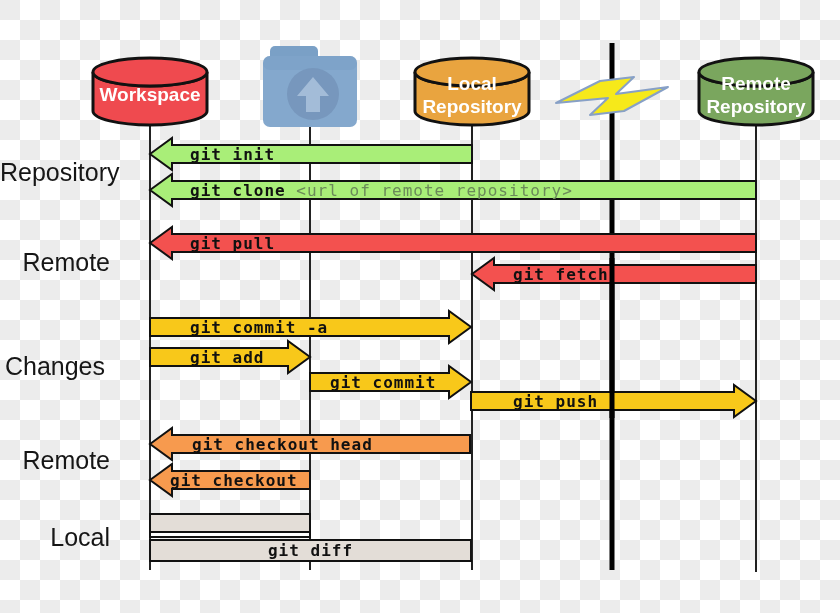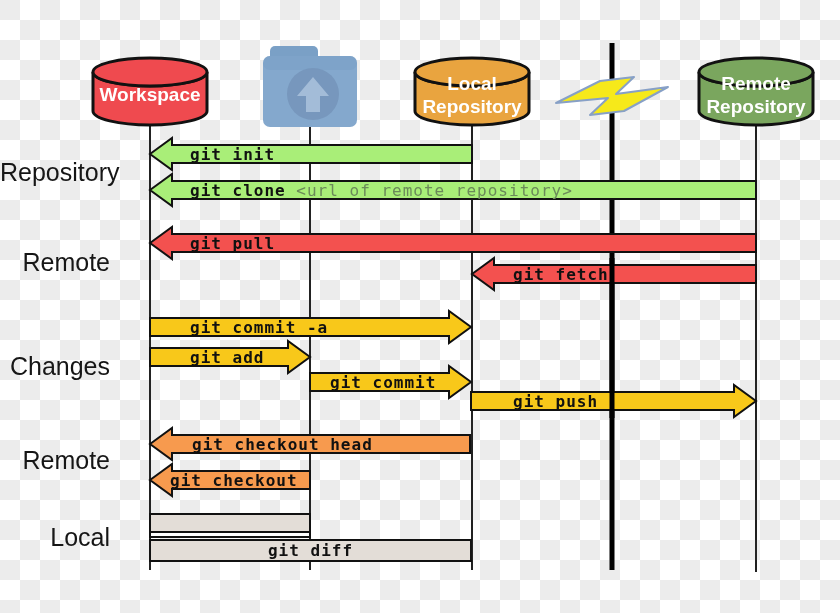--- a/index.html
+++ b/index.html
@@ -14,21 +14,21 @@
     font-family:"Liberation Sans",sans-serif;
   }
   .stage{position:absolute;left:0;top:0;width:840px;height:613px;}
   #diagram-svg{position:absolute;left:0;top:0;}
   .section-label{
     position:absolute;left:0;width:110px;text-align:right;
     font-size:25px;color:#161616;line-height:1;
     transform:translateY(-50%);
     font-family:"Liberation Sans",sans-serif;
   }
-  .sec1{top:172px;} .sec2{top:262px;} .sec3{top:366px;} .sec4{top:460px;} .sec5{top:537px;}
+  .sec1{top:172px;} .sec2{top:262px;} .sec3{top:366px;text-align:center;} .sec4{top:460px;} .sec5{top:537px;}
 </style>
 </head>
 <body>
 
 <div class="stage">
   <svg id="diagram-svg" width="840" height="613" viewBox="0 0 840 613">
       <line x1="150" y1="124" x2="150" y2="570" stroke="#222" stroke-width="2"></line>
       <line x1="310" y1="127" x2="310" y2="570" stroke="#222" stroke-width="2"></line>
       <line x1="472" y1="124" x2="472" y2="570" stroke="#222" stroke-width="2"></line>
       <line x1="612" y1="43" x2="612" y2="570" stroke="#000" stroke-width="5"></line>

